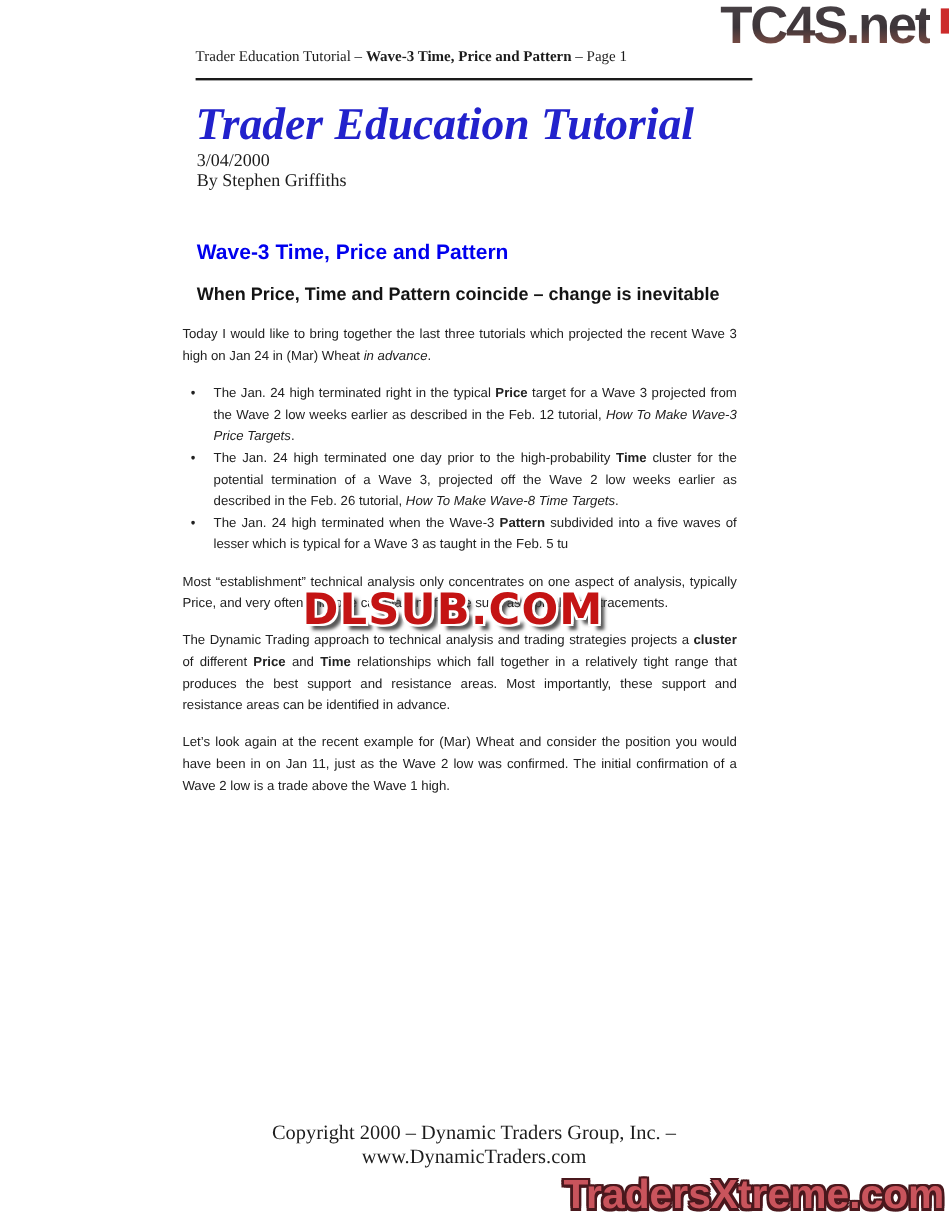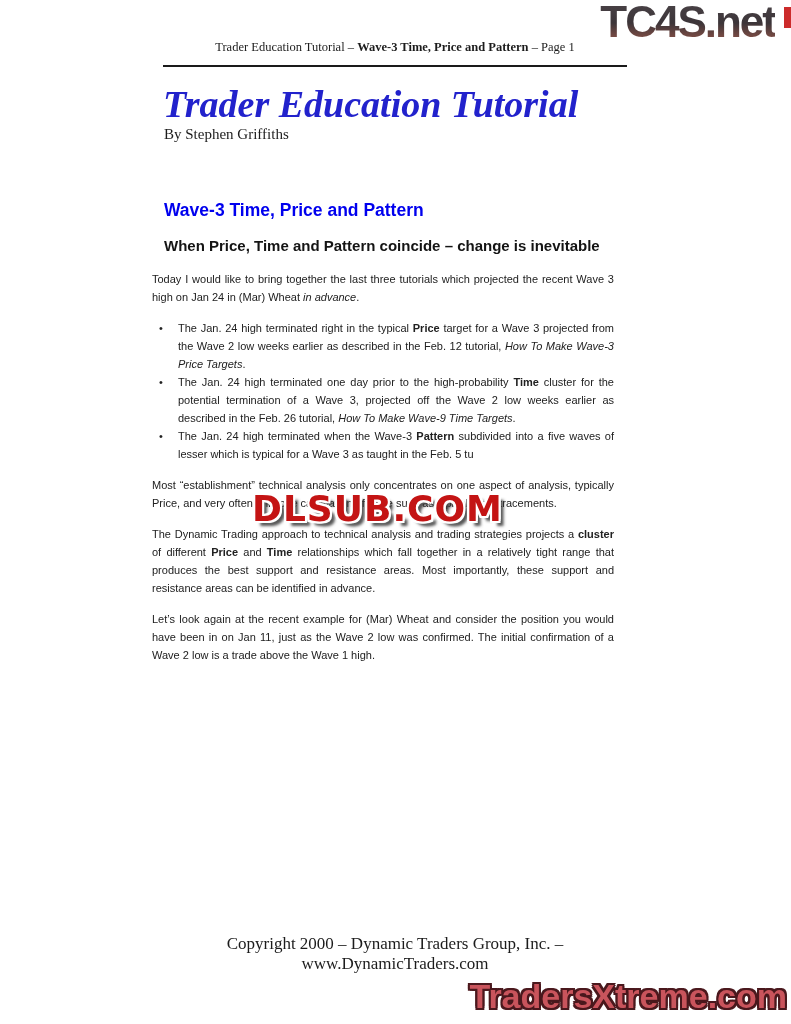--- a/index.html
+++ b/index.html
@@ -10,21 +10,20 @@
     background: #ffffff;
     overflow: hidden;
     font-family: "Liberation Sans", "DejaVu Sans", sans-serif;
   }
 
   
   .page-header {
     position: absolute;
     left: 163px; top: 40px;
     width: 464px;
-    text-align: center;
     font-family: "Liberation Serif", "DejaVu Serif", serif;
     font-size: 12.5px;
     color: #1c1c1c;
     padding-bottom: 10px;
     border-bottom: 2px solid #1a1a1a;
   }
 
   
   .doc-title {
     position: absolute;
@@ -155,36 +154,37 @@
 
   <div class="tc4s">TC4S.net</div>
   <div class="edge-red"></div>
 
   <div class="page-header">
     <span><span>Trader Education Tutorial – </span><span style="font-weight: bold;">Wave-3 Time, Price and Pattern</span><span> – Page 1</span></span>
   </div>
 
   <div class="doc-title">Trader Education Tutorial</div>
   <div class="doc-meta">
+    <div>3/04/2000</div>
     <div>By Stephen Griffiths</div>
   </div>
 
   <div class="section-heading">Wave-3 Time, Price and Pattern</div>
   <div class="doc-subtitle">When Price, Time and Pattern coincide – change is inevitable</div>
 
   <div class="body-flow">
     <p><span>Today I would like to bring together the last three tutorials which projected the recent Wave 3 high on Jan 24 in (Mar) Wheat </span><span style="font-style: italic;">in advance</span><span>.</span></p>
     <ul>
       <li>
         <span class="marker">•</span>
         <span><span>The Jan. 24 high terminated right in the </span><span style="">typical</span><span> </span><span style="font-weight: bold;">Price</span><span> target for a Wave 3 projected from the Wave 2 low weeks earlier as described in the Feb. 12 tutorial, </span><span style="font-style: italic;">How To Make Wave-3 Price Targets</span><span>.</span></span>
       </li>
       <li>
         <span class="marker">•</span>
-        <span><span>The Jan. 24 high terminated one day prior to the high-probability </span><span style="font-weight: bold;">Time</span><span> cluster for the potential termination of a Wave 3, projected off the Wave 2 low weeks earlier as described in the Feb. 26 tutorial, </span><span style="font-style: italic;">How To Make Wave-9 Time Targets</span><span>.</span></span>
+        <span><span>The Jan. 24 high terminated one day prior to the high-probability </span><span style="font-weight: bold;">Time</span><span> cluster for the potential termination of a Wave 3, projected off the Wave 2 low weeks earlier as described in the Feb. 26 tutorial, </span><span style="font-style: italic;">How To Make Wave-8 Time Targets</span><span>.</span></span>
       </li>
       <li>
         <span class="marker">•</span>
         <span><span>The Jan. 24 high terminated when the Wave-3 </span><span style="font-weight: bold;">Pattern</span><span> subdivided into a five waves of lesser which is typical for a Wave 3 as taught in the Feb. 5 tu</span></span>
       </li>
     </ul>
     <p><span>Most “establishment” technical analysis only concentrates on one aspect of analysis, typically Price, and very often only one calculation of Price such as typical Fib retracements.</span></p>
     <p><span>The Dynamic Trading approach to technical analysis and trading strategies projects a </span><span style="font-weight: bold;">cluster</span><span> of different </span><span style="font-weight: bold;">Price</span><span> and </span><span style="font-weight: bold;">Time</span><span> relationships which fall together in a relatively tight range that produces the best support and resistance areas. Most importantly, these support and resistance areas can be identified in advance.</span></p>
     <p><span>Let’s look again at the recent example for (Mar) Wheat and consider the position you would have been in on Jan 11, just as the Wave 2 low was confirmed. The initial confirmation of a Wave 2 low is a trade above the Wave 1 high.</span></p>
   </div>

